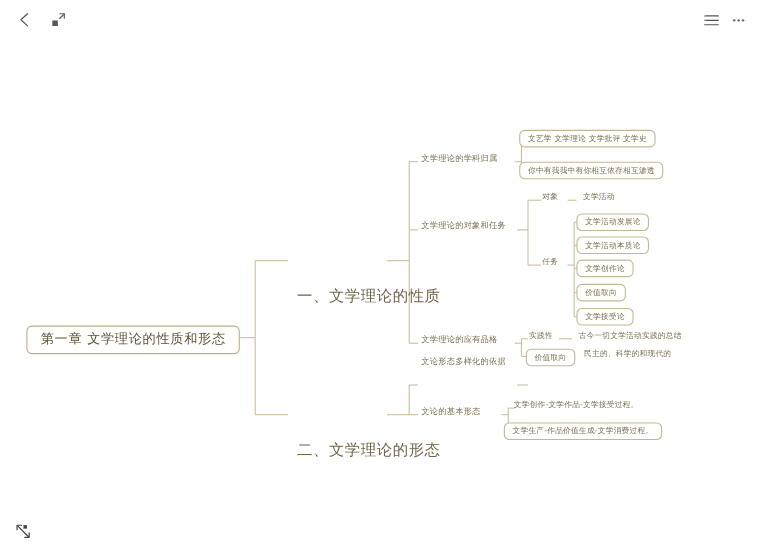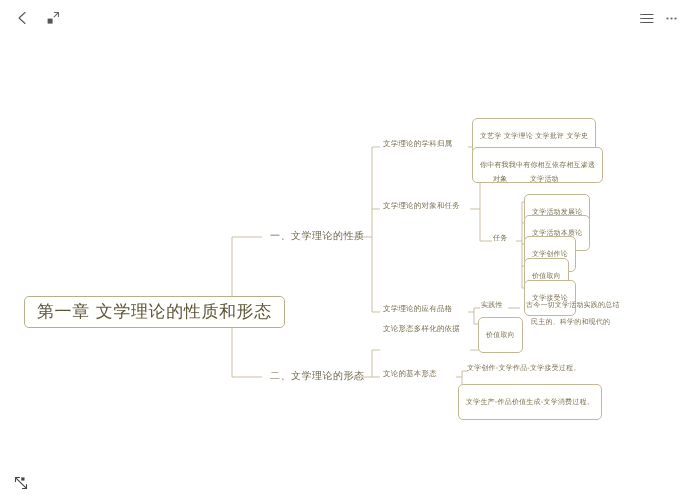--- a/index.html
+++ b/index.html
@@ -46,30 +46,31 @@
     white-space: nowrap;
     color: #6b6246;
     line-height: 1.15;
   }
   
   .node.root {
     border: 1px solid #b9ae8c;
     border-radius: 5px;
     background: #fffffe;
     padding: 5px 12px;
-    font-size: 17px;
+    font-size: 12px;
     color: #5c5438;
     letter-spacing: 0.6px;
   }
   
   .node.lvl2 {
-    font-size: 10px;
+    font-size: 14px;
     color: #6f6549;
     letter-spacing: 0.5px;
     padding: 2px 4px;
+    margin-top: 32px;
   }
   .node.lvl3 {
     font-size: 7.5px;
     color: #7a6f50;
     letter-spacing: 0.2px;
     padding: 1px 3px;
   }
   .node.lvl4 {
     font-size: 7px;
     color: #7a6f50;
@@ -79,21 +80,21 @@
   .node.lvl5 {
     font-size: 7px;
     color: #7a6f50;
     letter-spacing: 0.2px;
     padding: 1px 3px;
   }
   .node.boxed {
     border: 1px solid #c3b896;
     border-radius: 5px;
     background: #fffffe;
-    padding: 13px 7px;
+    padding: 3px 7px;
   }
 </style>
 </head>
 <body>
 
 <div id="app">
 
   <div class="topbar">
 
     <div class="icon-btn" id="back-btn">

